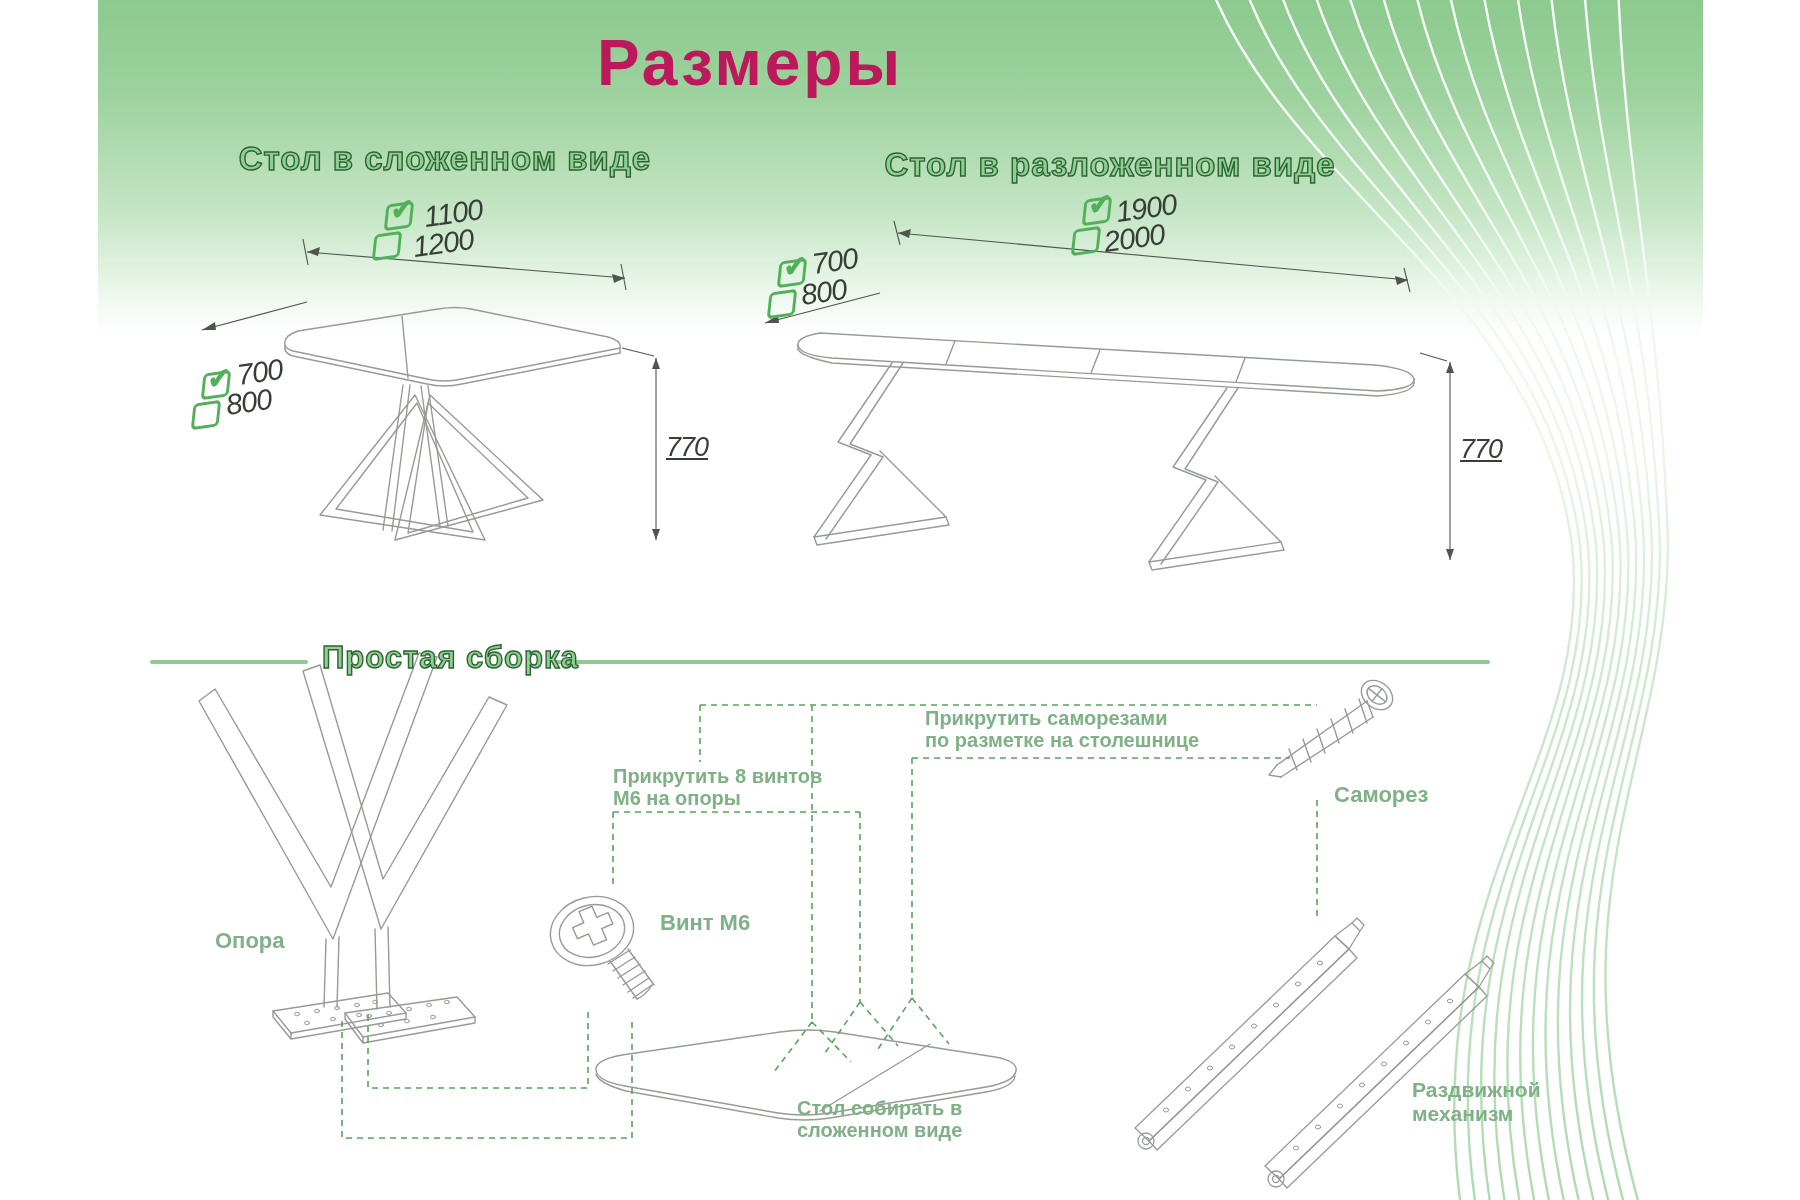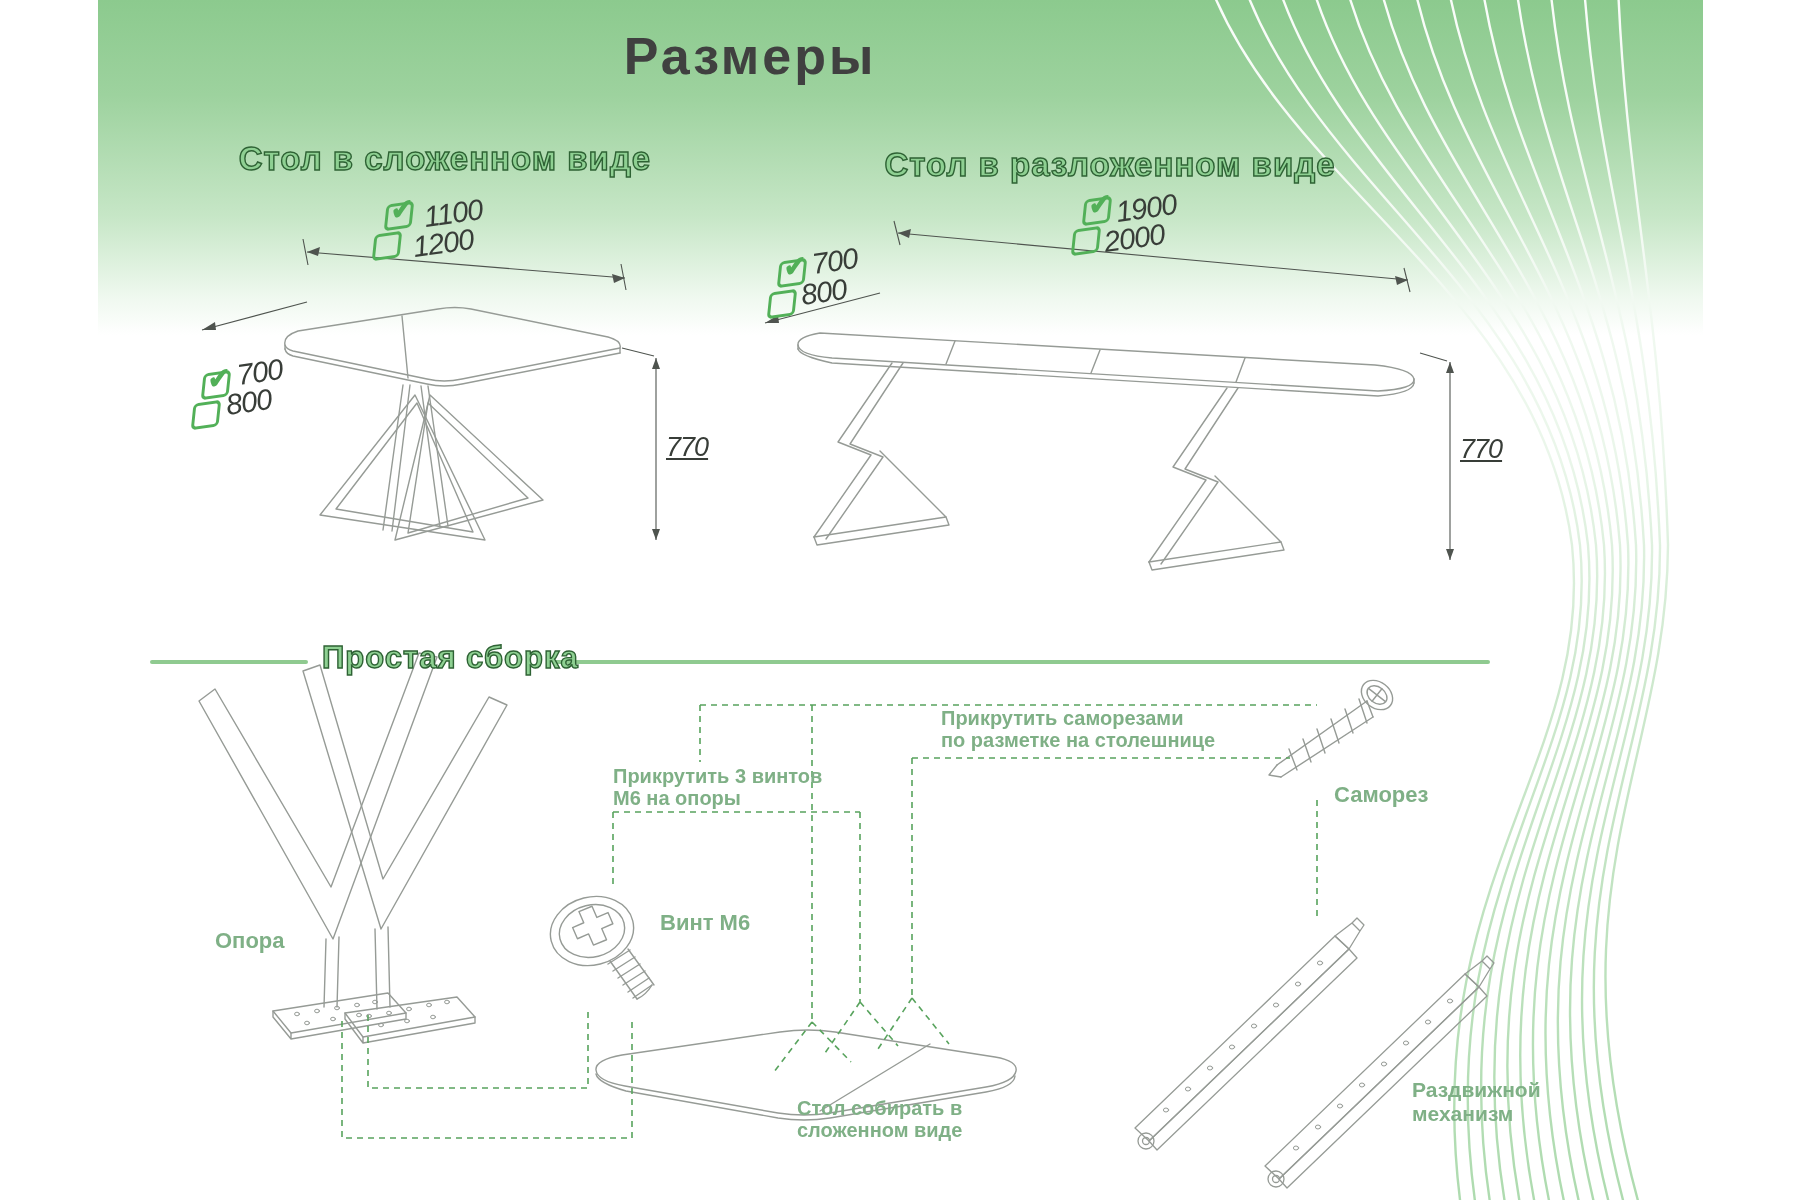--- a/index.html
+++ b/index.html
@@ -1,22 +1,22 @@
 <!DOCTYPE html>
 <html><head>
 <meta charset="utf-8">
 <style>
   html,body{margin:0;padding:0;background:#ffffff;}
   .stage{position:relative;width:1800px;height:1200px;overflow:hidden;
          font-family:"Liberation Sans", sans-serif;background:#ffffff;}
   .abs{position:absolute;}
   .bg{left:98px;top:0;width:1605px;height:1200px;
       background:linear-gradient(180deg,#8cca8e 0px,#9dd29e 95px,#c6e6c6 215px,#eef8ee 295px,#ffffff 335px,#ffffff 100%);}
-  .title{left:440px;top:26px;width:620px;text-align:center;color:#404040;
-         font-size:52px;font-weight:700;letter-spacing:3px;z-index:3;}
+  .title{left:440px;top:26px;width:620px;text-align:center;color:#be185d;
+         font-size:64px;font-weight:700;letter-spacing:3px;z-index:3;}
   .hd{font-size:33px;font-weight:700;letter-spacing:1px;color:#8ed092;
       -webkit-text-stroke:1.4px #2e6234;z-index:3;white-space:nowrap;}
   .hd-c{width:600px;text-align:center;}
   .hd-sm{font-size:31px;}
   .rule{height:4px;background:#8fca90;border-radius:2px;z-index:2;}
   .dim{font-size:29px;font-style:italic;color:#383d38;transform:rotate(-8deg);
        z-index:3;white-space:nowrap;letter-spacing:-1px;}
   .dim.flat{transform:none;font-size:27px;text-decoration:underline;}
   .cb{width:22px;height:20px;border:3px solid #52b058;border-radius:5px;
       transform:rotate(-8deg) skewX(-14deg);z-index:3;}
@@ -259,20 +259,20 @@
       <path d="M588,1012 L588,1088 L368,1088 L368,1014"></path>
       <path d="M632,1022 L632,1138 L342,1138 L342,1016"></path>
     </g>
   </svg>
 
   <div class="abs lbl" style="left:215px;top:928px;text-align:center;">Опора</div>
   <div class="abs lbl" style="left:660px;top:910px;">Винт М6</div>
   <div class="abs lbl" style="left:1334px;top:782px;">Саморез</div>
   <div class="abs lbl" style="left:1412px;top:1078px;font-size:21px;">Раздвижной
 механизм</div>
-  <div class="abs note" style="left:613px;top:766px;">Прикрутить 3 винтов
+  <div class="abs note" style="left:613px;top:766px;">Прикрутить 8 винтов
 М6 на опоры</div>
-  <div class="abs note" style="left:925px;top:708px;margin-left:16px;">Прикрутить саморезами
+  <div class="abs note" style="left:925px;top:708px;">Прикрутить саморезами
 по разметке на столешнице</div>
   <div class="abs note" style="left:797px;top:1098px;">Стол собирать в
 сложенном виде</div>
 
 </div>
 
 </body></html>

